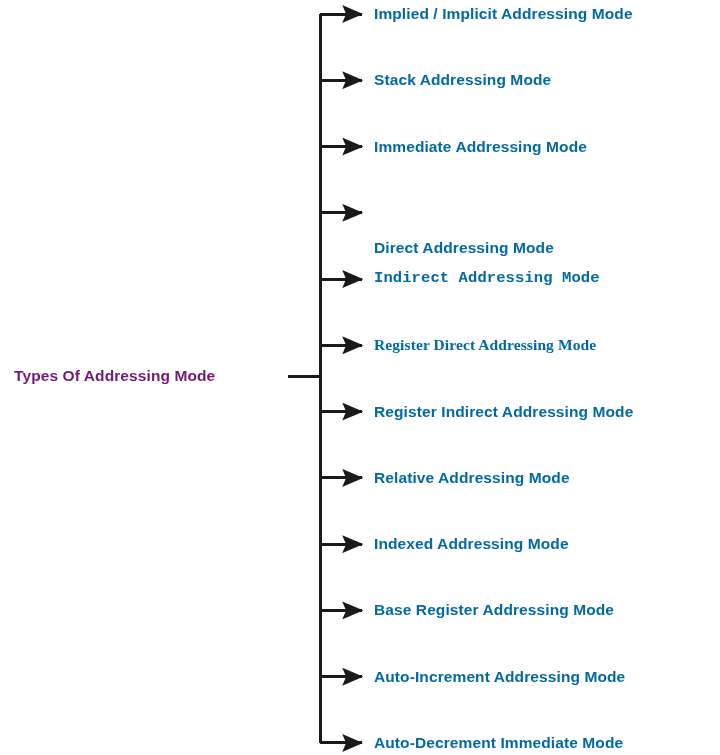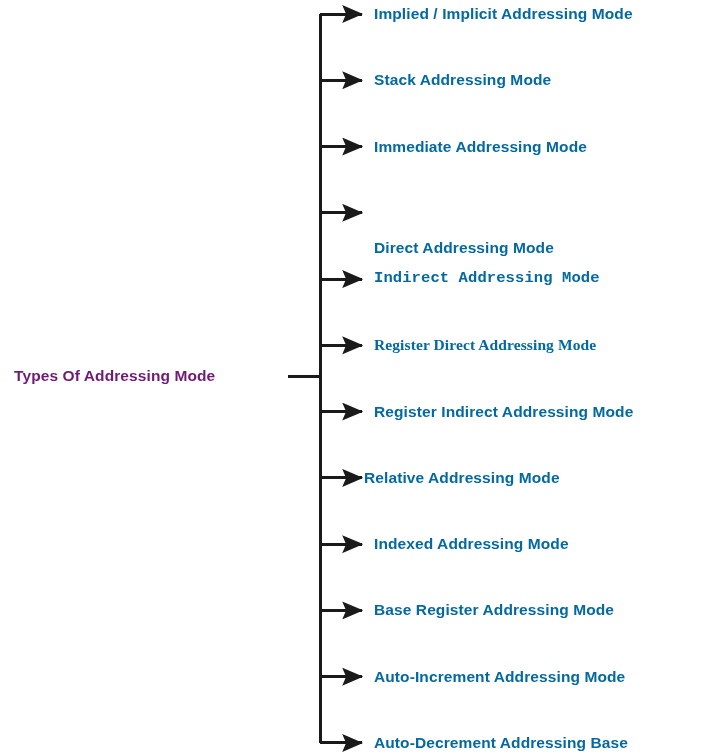--- a/index.html
+++ b/index.html
@@ -73,20 +73,20 @@
 
   <div id="label-layer">
     <div class="node-label root-label" style="left: 14px; top: 376px;">Types Of Addressing Mode</div>
   <div class="node-label leaf-label" style="left: 374px; top: 14px;">Implied / Implicit Addressing Mode</div>
       <div class="node-label leaf-label" style="left: 374px; top: 80.27px;">Stack Addressing Mode</div>
       <div class="node-label leaf-label" style="left: 374px; top: 146.54px;">Immediate Addressing Mode</div>
       <div class="node-label leaf-label" style="left: 374px; top: 212.81px; margin-top: 35px;">Direct Addressing Mode</div>
       <div class="node-label leaf-label" style="left: 374px; top: 279.08px; font-family: Liberation Mono, monospace;">Indirect Addressing Mode</div>
       <div class="node-label leaf-label" style="left: 374px; top: 345.35px; font-family: Liberation Serif, serif;">Register Direct Addressing Mode</div>
       <div class="node-label leaf-label" style="left: 374px; top: 411.62px;">Register Indirect Addressing Mode</div>
-      <div class="node-label leaf-label" style="left: 364px; top: 477.89px;">Relative Addressing Mode</div>
+      <div class="node-label leaf-label" style="left: 374px; top: 477.89px;">Relative Addressing Mode</div>
       <div class="node-label leaf-label" style="left: 374px; top: 544.16px;">Indexed Addressing Mode</div>
       <div class="node-label leaf-label" style="left: 374px; top: 610.43px;">Base Register Addressing Mode</div>
       <div class="node-label leaf-label" style="left: 374px; top: 676.7px; text-align: center;">Auto-Increment Addressing Mode</div>
-      <div class="node-label leaf-label" style="left: 374px; top: 742.97px;">Auto-Decrement Addressing Base</div>
+      <div class="node-label leaf-label" style="left: 374px; top: 742.97px;">Auto-Decrement Immediate Mode</div>
     </div>
 
 </div>
 
 </body></html>

